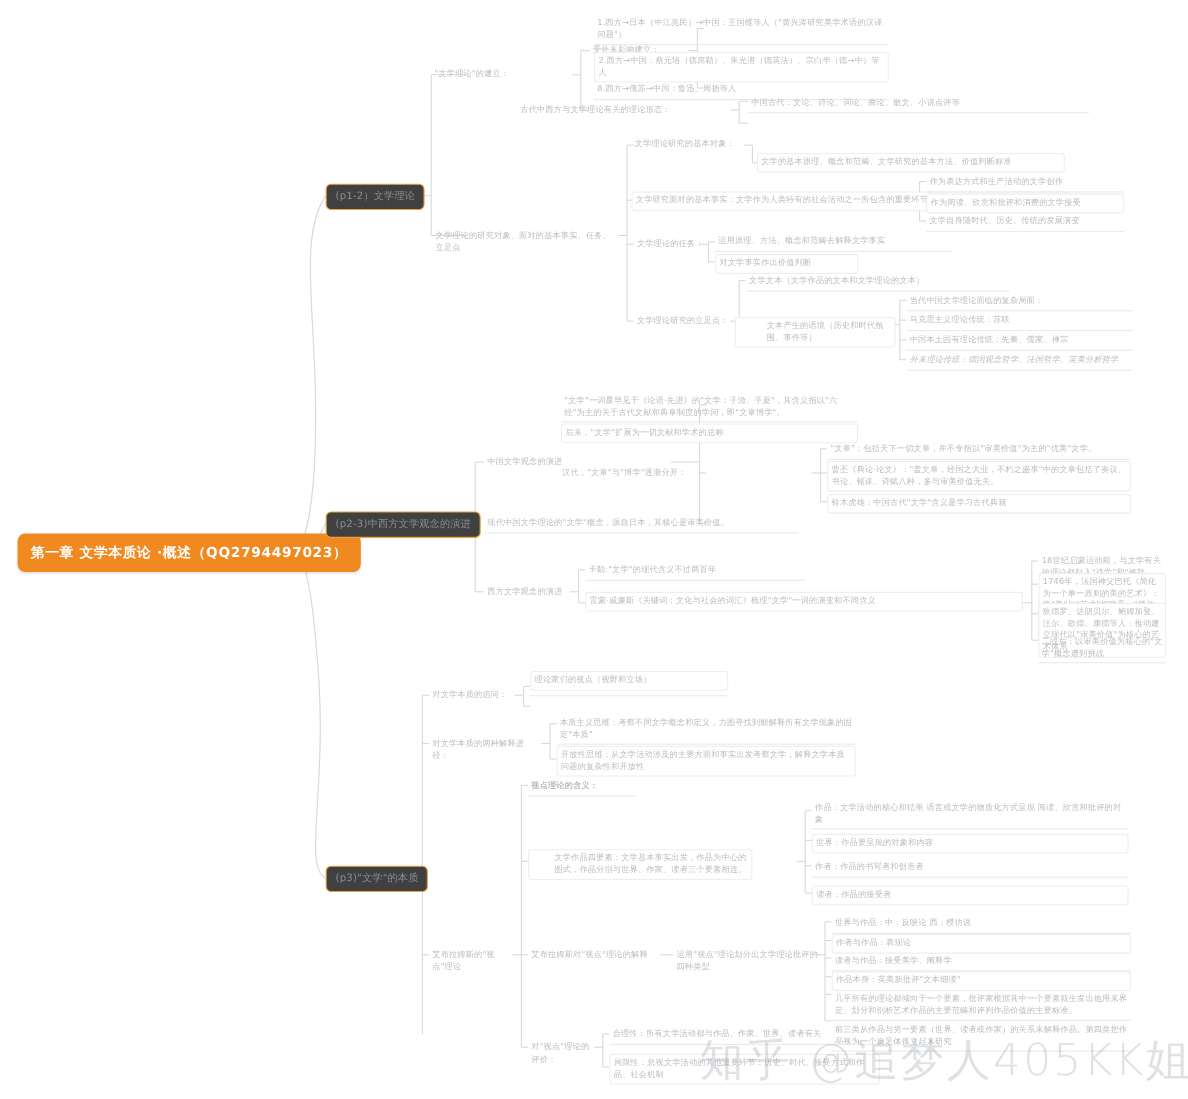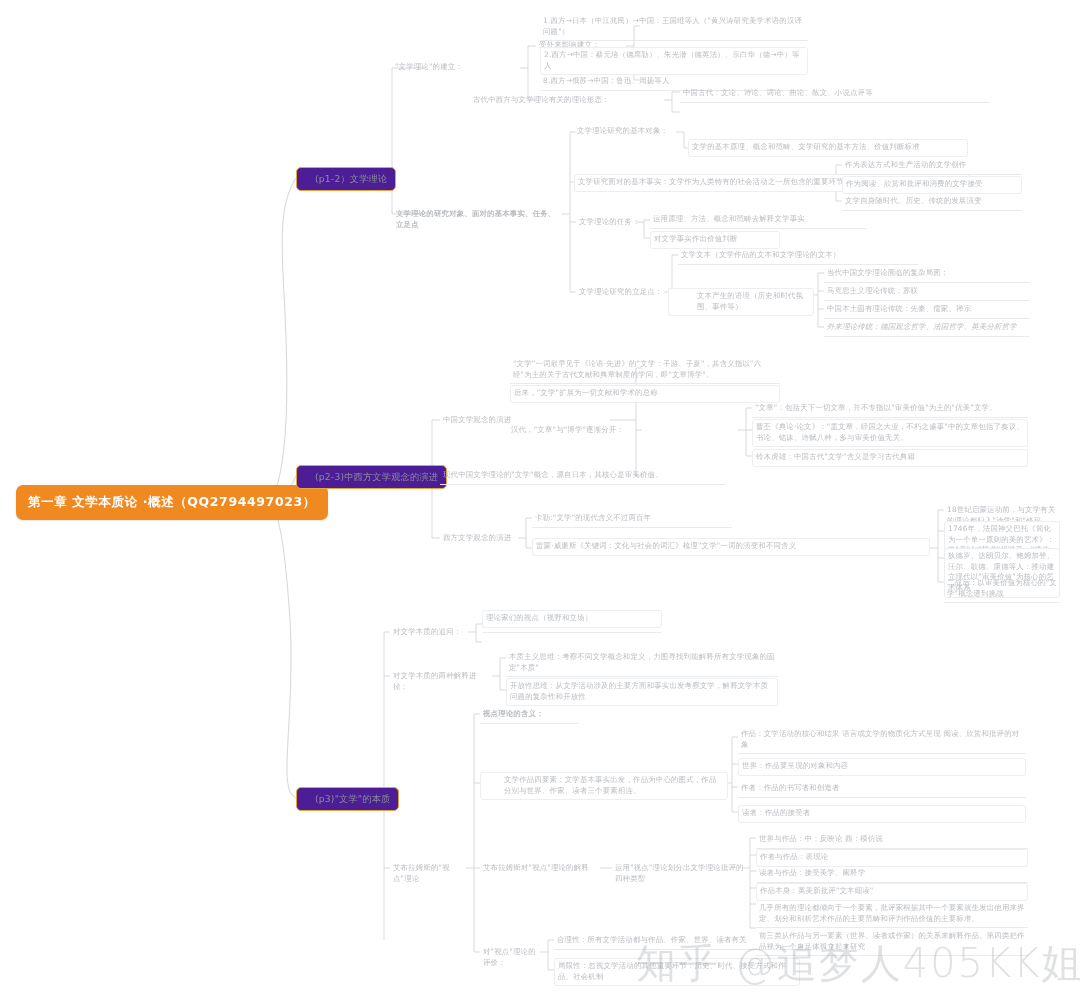--- a/index.html
+++ b/index.html
@@ -31,24 +31,24 @@
     padding:8px 12px 9px 12px;
     letter-spacing:.6px;
     box-shadow:0 1px 2px rgba(0,0,0,.10);
     white-space:nowrap;
   }
 
   
   .lvl1{
     border:1.3px solid #e8a33d;
     border-radius:5px;
-    background:#4c1d95;
+    background:#404040;
     color:#8a8f96;
     font-size:9.2px;
-    padding:4px 8px 5px 18px;
+    padding:4px 8px 5px 8px;
     white-space:nowrap;
   }
 
   
   .txt{
     font-size:7.4px;
     color:#b9bcc1;
     padding:2px 3px 3px 3px;
   }
   .txt.u{border-bottom:1px solid #e8eaec;}
@@ -225,21 +225,21 @@
 
   <div class="node txt" style="left:536px;top:38px;width:92px;">受外来影响建立：</div>
 
   <div class="node txt u" style="left:540px;top:14px;width:268px;">1.西方→日本（中江兆民）→中国：王国维等人（"黄兴涛研究美学术语的汉译问题"）</div>
   <div class="node txt box" style="left:540px;top:47px;width:268px;">2.西方→中国：蔡元培（德席勒）、朱光潜（德英法）、宗白华（德→中）等人</div>
   <div class="node txt u" style="left:540px;top:74px;width:268px;">8.西方→俄苏→中国：鲁迅、周扬等人</div>
 
   <div class="node txt" style="left:470px;top:93px;width:196px;">古代中西方与文学理论有关的理论形态：</div>
   <div class="node txt u" style="left:680px;top:86px;width:310px;">中国古代：文论、诗论、词论、曲论、散文、小说点评等</div>
 
-  <div class="node txt" style="left:393px;top:207px;width:172px;font-weight:bold;">文学理论的研究对象、面对的基本事实、任务、立足点</div>
+  <div class="node txt" style="left:393px;top:207px;width:172px;">文学理论的研究对象、面对的基本事实、任务、立足点</div>
 
   <div class="node txt" style="left:574px;top:124px;width:132px;">文学理论研究的基本对象：</div>
   <div class="node txt box" style="left:688px;top:139px;width:280px;">文学的基本原理、概念和范畴、文学研究的基本方法、价值判断标准</div>
 
   <div class="node txt box" style="left:574px;top:174px;width:396px;">文学研究面对的基本事实：文学作为人类特有的社会活动之一所包含的重要环节</div>
   <div class="node txt u" style="left:842px;top:158px;width:180px;">作为表达方式和生产活动的文学创作</div>
   <div class="node txt box" style="left:842px;top:176px;width:180px;">作为阅读、欣赏和批评和消费的文学接受</div>
   <div class="node txt u" style="left:842px;top:194px;width:180px;">文学自身随时代、历史、传统的发展演变</div>
 
   <div class="node txt" style="left:576px;top:215px;width:72px;">文学理论的任务：</div>
@@ -286,21 +286,21 @@
   <div class="node txt box" style="left:482px;top:610px;width:180px;">理论家们的视点（视野和立场）</div>
 
   <div class="node txt" style="left:390px;top:669px;width:104px;">对文学本质的两种解释进径：</div>
   <div class="node txt u" style="left:506px;top:650px;width:272px;">本质主义思维：考察不同文学概念和定义，力图寻找到能解释所有文学现象的固定"本质"</div>
   <div class="node txt box" style="left:506px;top:678px;width:272px;">开放性思维：从文学活动涉及的主要方面和事实出发考察文学，解释文学本质问题的复杂性和开放性</div>
 
   <div class="node txt" style="left:390px;top:861px;width:80px;">艾布拉姆斯的"视点"理论</div>
 
   <div class="node txt u" style="left:480px;top:707px;width:98px;font-weight:bold;">视点理论的含义：</div>
 
-  <div class="node txt box" style="left:480px;top:772px;width:248px;padding-left:23px;">文学作品四要素：文学基本事实出发，作品为中心的图式，作品分别与世界、作家、读者三个要素相连。</div>
+  <div class="node txt box" style="left:480px;top:772px;width:204px;padding-left:23px;">文学作品四要素：文学基本事实出发，作品为中心的图式，作品分别与世界、作家、读者三个要素相连。</div>
 
   <div class="node txt box" style="left:738px;top:758px;width:288px;">世界：作品要呈现的对象和内容</div>
   <div class="node txt u" style="left:738px;top:727px;width:288px;">作品：文学活动的核心和结果 语言或文学的物质化方式呈现 阅读、欣赏和批评的对象</div>
   <div class="node txt u" style="left:738px;top:781px;width:288px;">作者：作品的书写者和创造者</div>
   <div class="node txt box" style="left:738px;top:805px;width:288px;">读者：作品的接受者</div>
 
   <div class="node txt" style="left:480px;top:861px;width:124px;">艾布拉姆斯对"视点"理论的解释</div>
   <div class="node txt" style="left:612px;top:861px;width:136px;">运用"视点"理论划分出文学理论批评的四种类型</div>
 
   <div class="node txt u" style="left:756px;top:832px;width:272px;">世界与作品：中：反映论 西：模仿说</div>

